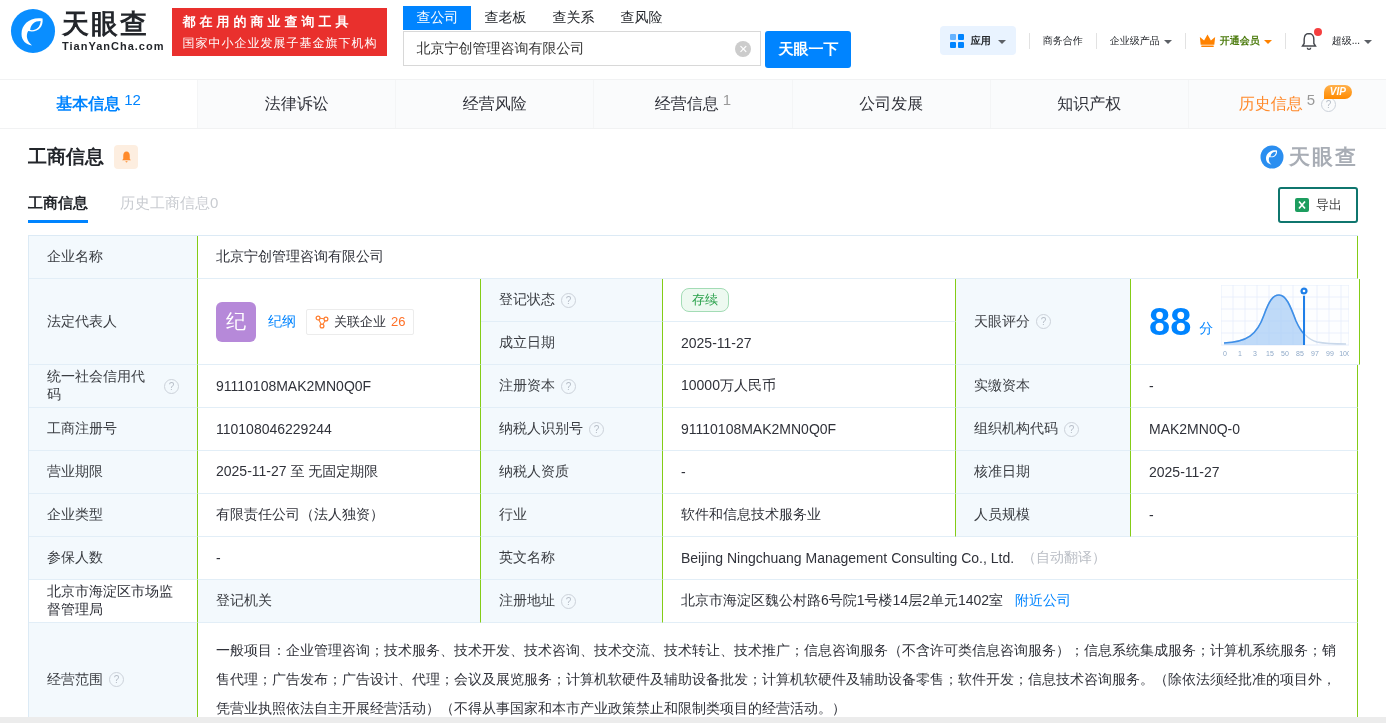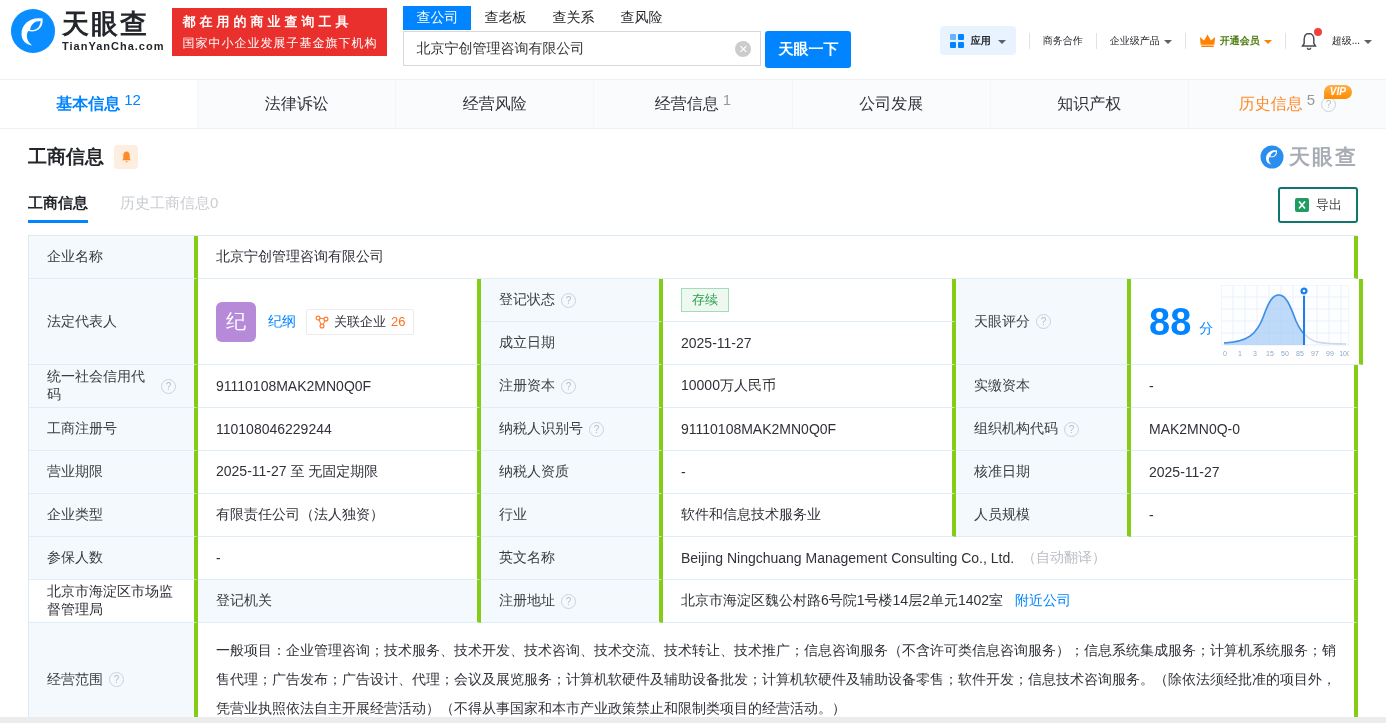--- a/index.html
+++ b/index.html
@@ -69,35 +69,35 @@
   .subtab-row { display:flex; align-items:flex-end; padding:0 28px; margin-top:16px; }
   .subtab { font-size:15px; color:#23262b; font-weight:bold; padding-bottom:10px; position:relative; cursor:pointer; }
   .subtab.active::after { content:""; position:absolute; left:0; right:0; bottom:0; height:3px; background:#0084ff; }
   .subtab.dim { color:#c9ccd1; font-weight:normal; margin-left:32px; }
   .export-btn { margin-left:auto; display:flex; align-items:center; gap:6px; border:2px solid #0f766e; border-radius:3px;
                 background:#fff; padding:7px 14px; font-size:13px; color:#444; cursor:pointer; font-family:inherit; }
 
   
   .table { margin:12px 28px 0; border-top:1px solid #dceaf5; border-left:1px solid #dceaf5; font-size:14px; }
   .t-row { display:grid; grid-template-columns:169px 283px 182px 293px 175px 1fr; }
-  .cell { border-right:4px solid #84cc16; border-bottom:1px solid #e2eef7; display:flex; align-items:center;
+  .cell { border-right:1px solid #84cc16; border-bottom:1px solid #e2eef7; display:flex; align-items:center;
           padding:0 18px; min-height:43px; color:#30323a; background:#fff; }
   .lbl { background:#f3f9fd; color:#3a3d42; }
   .span5 { grid-column:2 / 7; }
   .span3 { grid-column:4 / 7; }
   .rep-row { grid-template-rows:43px 43px; }
   .rs1 { grid-row:1 / 3; }
   .avatar { width:40px; height:40px; border-radius:6px; background:#b689d9; color:#fff; font-size:20px; display:flex;
             align-items:center; justify-content:center; cursor:pointer; flex:none; }
   .rep-name { color:#0084ff; margin:0 10px 0 12px; cursor:pointer; }
   .rel-badge { display:inline-flex; align-items:center; gap:5px; border:1px solid #ececec; border-radius:2px;
                padding:3px 8px; font-size:13px; color:#30323a; cursor:pointer; background:#fff; }
   .rel-badge .num { color:#ff6f26; }
   .status-badge { border:1px solid #a3dcb5; background:#edf9f0; color:#2ca24c; font-size:13px; padding:2px 10px;
-                  border-radius:0; }
+                  border-radius:8px; }
   .score-cell { gap:8px; padding-right:10px; }
   .score-num { font-size:38px; font-weight:bold; color:#0084ff; line-height:1; }
   .score-unit { font-size:14px; color:#0084ff; margin-top:14px; }
   .score-chart { margin-left:auto; }
   .note { color:#b9bdc4; margin-left:8px; }
   .link { color:#0084ff; cursor:pointer; }
   .addr-link { margin-left:12px; }
   .scope-cell { padding:13px 18px; line-height:29px; display:block; }
 
   .bottom-strip { position:absolute; left:0; right:0; bottom:0; height:6px; background:#ececec; }

